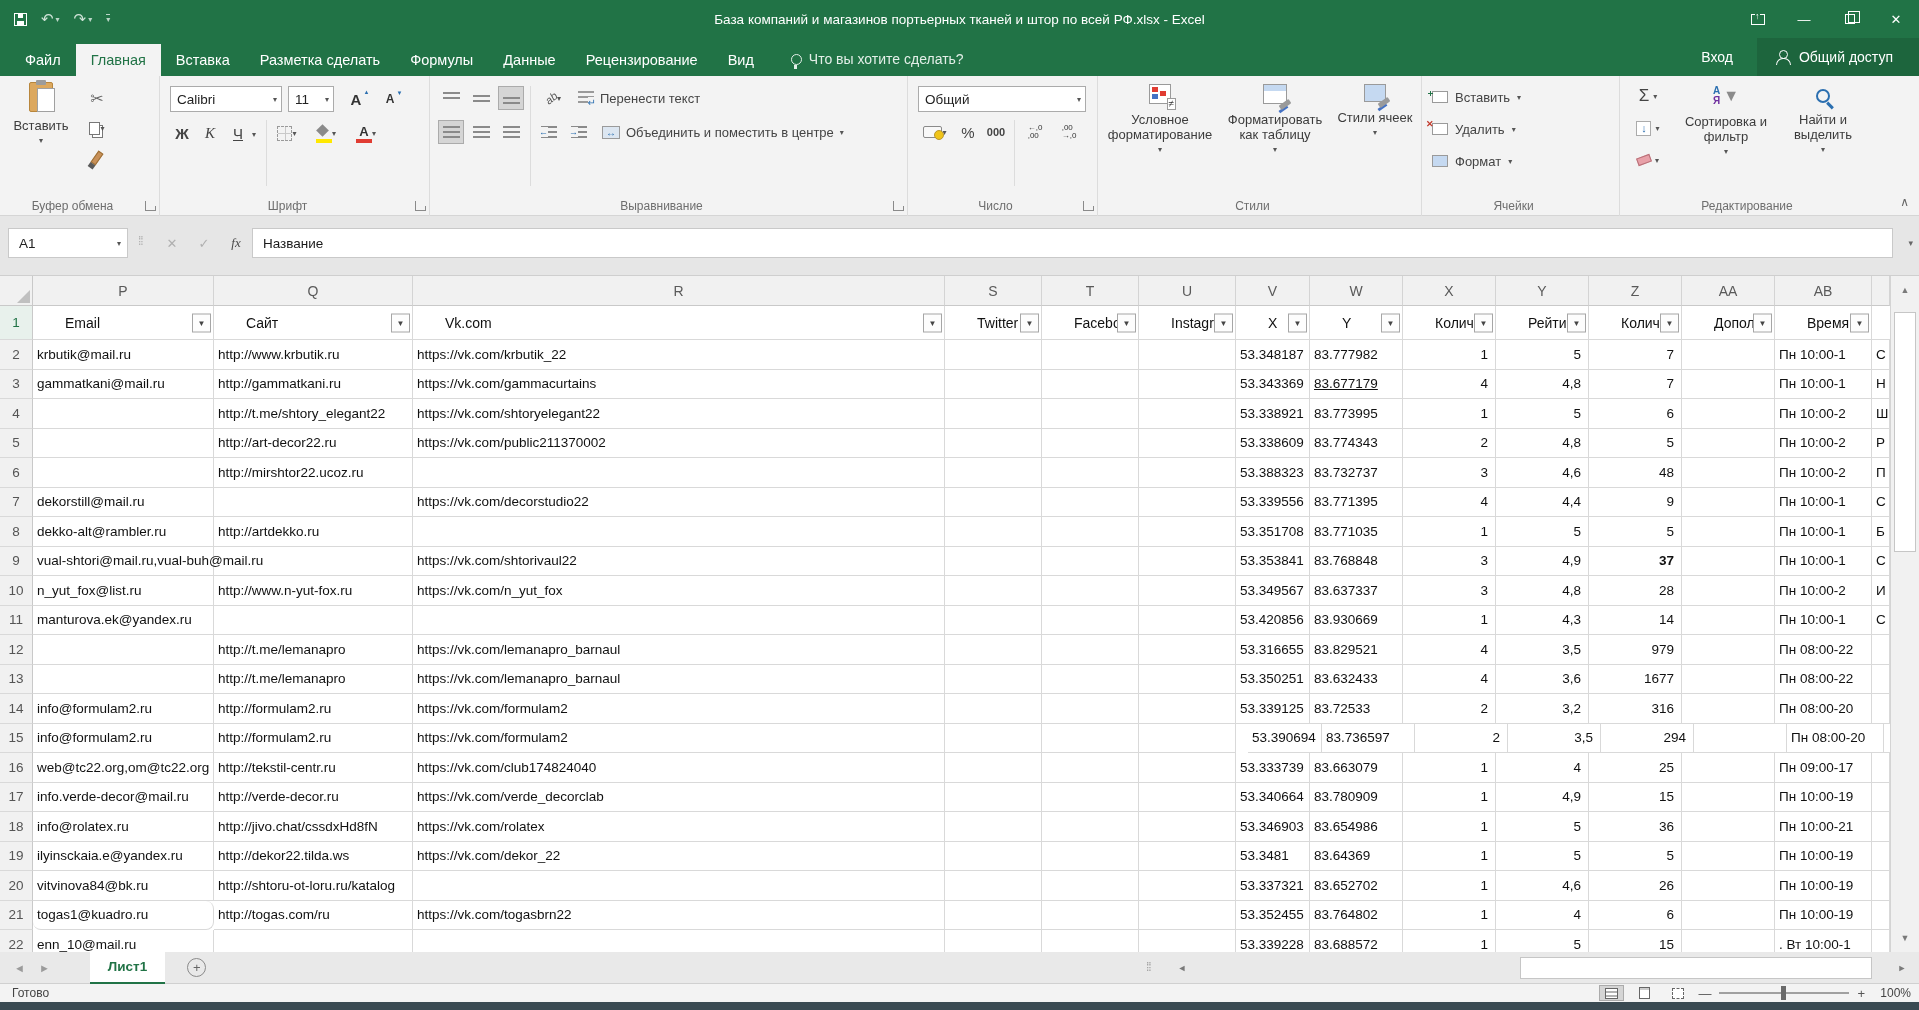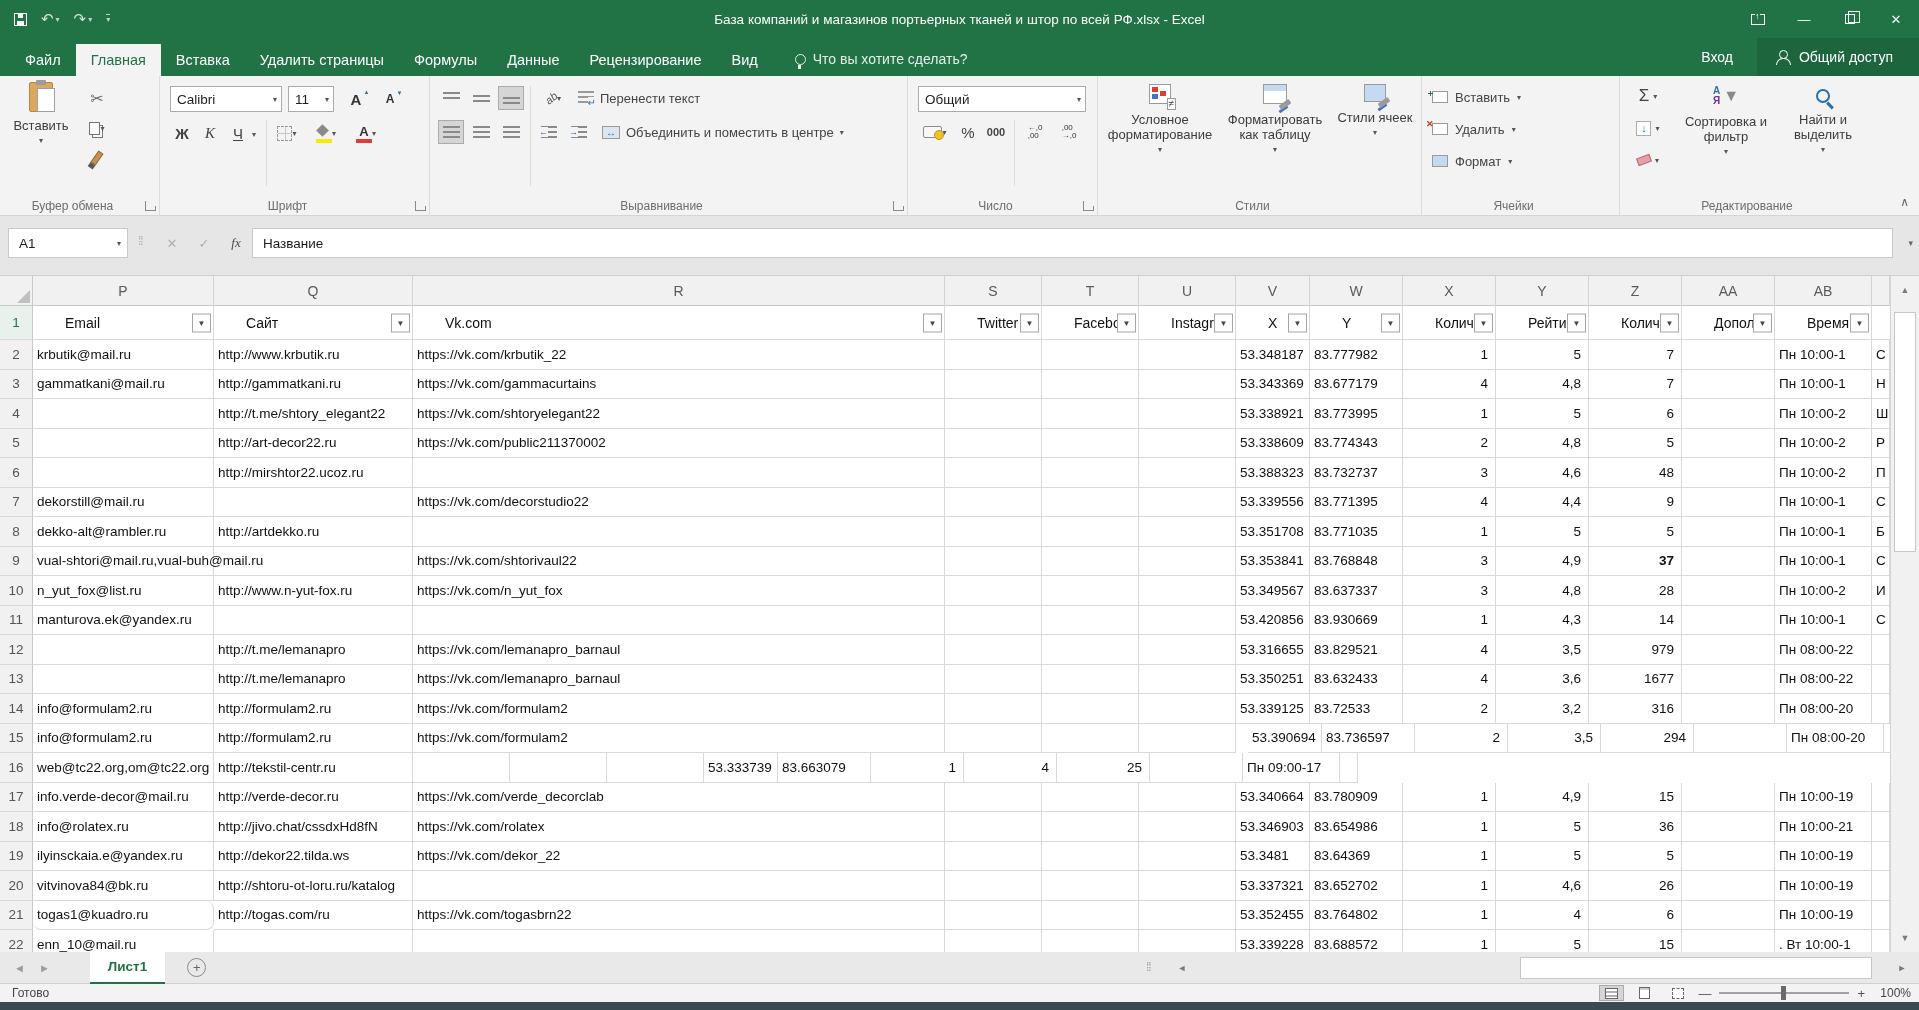--- a/index.html
+++ b/index.html
@@ -200,21 +200,21 @@
           <span>✕</span>
         </span>
     </div>
   </div>
 
   <div id="tabbar">
     <div id="tabs">
         <div class="rtab">Файл</div>
         <div class="rtab active">Главная</div>
         <div class="rtab">Вставка</div>
-        <div class="rtab">Удалить страницы</div>
+        <div class="rtab">Разметка сделать</div>
         <div class="rtab">Формулы</div>
         <div class="rtab">Данные</div>
         <div class="rtab">Рецензирование</div>
         <div class="rtab">Вид</div>
       </div>
     <div id="tellme">
       <span class="bulb"></span>
       <span>Что вы хотите сделать?</span>
     </div>
     <div id="tab-right">
@@ -546,21 +546,21 @@
       </div>
       <div class="grow" style="height: 29.5px;">
         <div class="gutter">3</div>
         <div class="cell" style="width: 181px;">gammatkani@mail.ru</div>
         <div class="cell" style="width: 199px;">http://gammatkani.ru</div>
         <div class="cell" style="width: 532px;">https://vk.com/gammacurtains</div>
         <div class="cell" style="width: 97px;"></div>
         <div class="cell" style="width: 97px;"></div>
         <div class="cell" style="width: 97px;"></div>
         <div class="cell" style="width: 74px;">53.343369</div>
-        <div class="cell" style="width: 93px;">83.677179</div>
+        <div class="cell" style="width: 93px; text-decoration: underline;">83.677179</div>
         <div class="cell num" style="width: 93px;">4</div>
         <div class="cell num" style="width: 93px;">4,8</div>
         <div class="cell num" style="width: 93px;">7</div>
         <div class="cell" style="width: 93px;"></div>
         <div class="cell" style="width: 97px;">Пн 10:00-1</div>
         <div class="cell" style="width: 18px;">Н</div>
       </div>
       <div class="grow" style="height: 29.5px;">
         <div class="gutter">4</div>
         <div class="cell" style="width: 181px;"></div>
@@ -762,20 +762,21 @@
         <div class="cell num" style="width: 93px;">3,5</div>
         <div class="cell num" style="width: 93px;">294</div>
         <div class="cell" style="width: 93px;"></div>
         <div class="cell" style="width: 97px;">Пн 08:00-20</div>
         <div class="cell" style="width: 18px;"></div>
       </div>
       <div class="grow" style="height: 29.5px;">
         <div class="gutter">16</div>
         <div class="cell" style="width: 181px;">web@tc22.org,om@tc22.org</div>
         <div class="cell" style="width: 199px;">http://tekstil-centr.ru</div>
+        <div class="cell" style="width: 532px;">https://vk.com/club174824040</div>
         <div class="cell" style="width: 97px;"></div>
         <div class="cell" style="width: 97px;"></div>
         <div class="cell" style="width: 97px;"></div>
         <div class="cell" style="width: 74px;">53.333739</div>
         <div class="cell" style="width: 93px;">83.663079</div>
         <div class="cell num" style="width: 93px;">1</div>
         <div class="cell num" style="width: 93px;">4</div>
         <div class="cell num" style="width: 93px;">25</div>
         <div class="cell" style="width: 93px;"></div>
         <div class="cell" style="width: 97px;">Пн 09:00-17</div>

